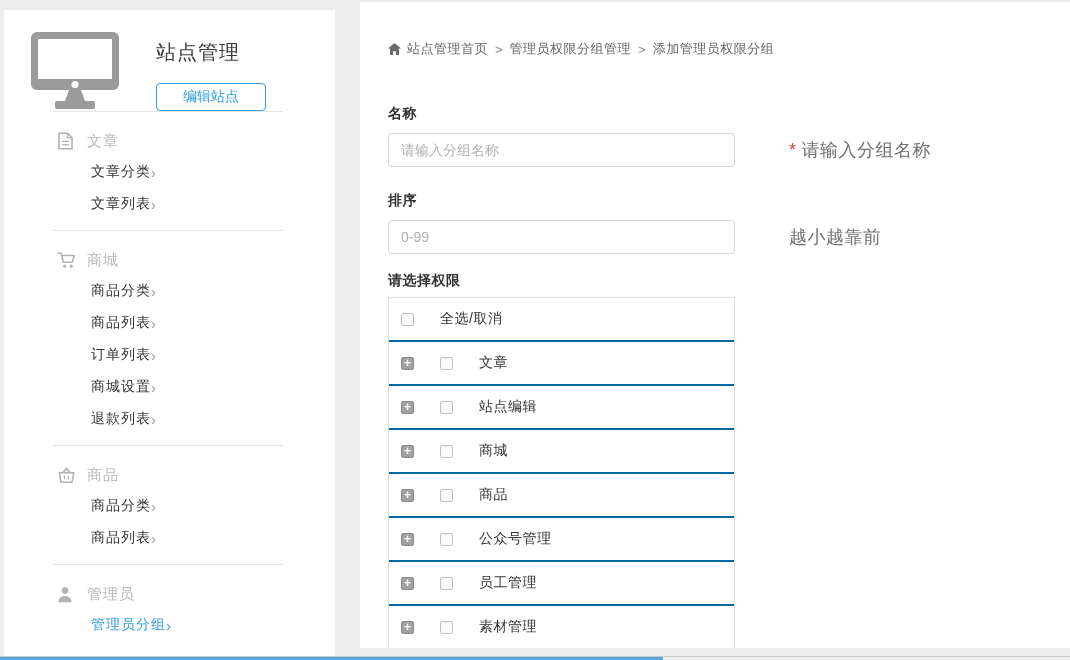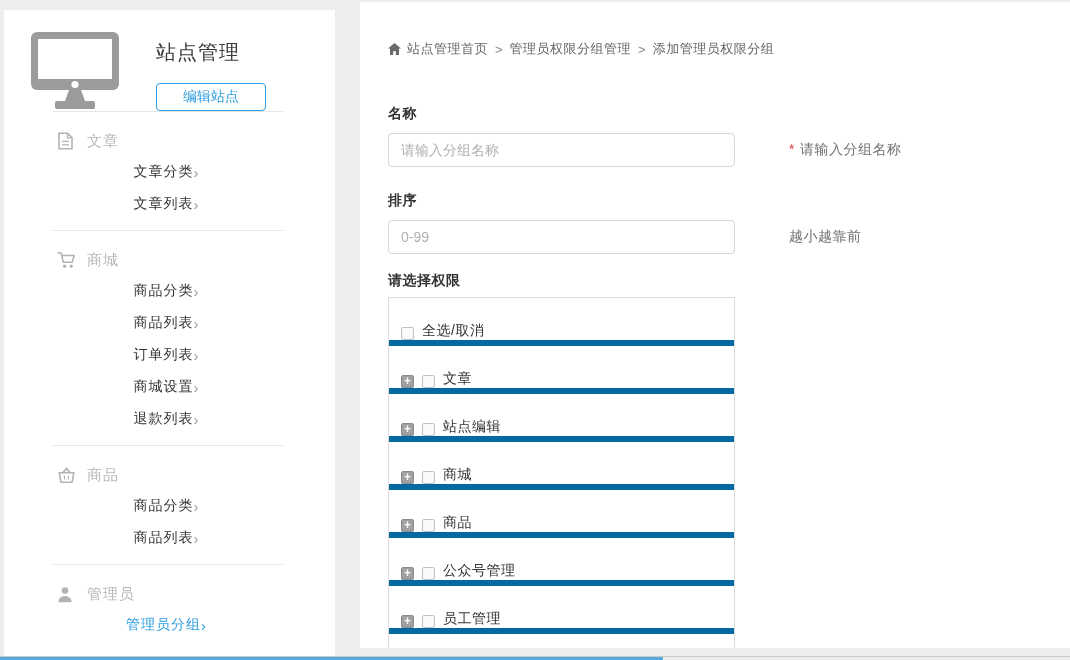--- a/index.html
+++ b/index.html
@@ -23,22 +23,22 @@
     background:#fff;border:1px solid #2e9fe0;border-radius:4px;
     color:#2e9fe0;font-size:14px;cursor:pointer;
     font-family:inherit;
   }
   .side-divider{margin-left:49px;width:230px;height:1px;background:#e6e6e6;}
   .side-section{padding:14px 0 10px;}
   .side-header{display:flex;align-items:center;height:30px;padding-left:53px;}
   .side-ico{width:20px;height:18px;display:inline-flex;align-items:center;}
   .side-header-label{color:#b8b8b8;font-size:15px;margin-left:10px;letter-spacing:1px;}
   .side-item{
-    display:flex;justify-content:center;align-items:center;
-    height:32px;padding:0 72px 0 65px;cursor:pointer;font-size:14px;color:#333;
+    display:flex;justify-content:flex-start;align-items:center;
+    height:32px;padding:0 72px 0 87px;cursor:pointer;font-size:14px;color:#333;
   }
   .side-item-label{letter-spacing:1px;}
   .side-chevron{color:#9a9a9a;font-size:15px;line-height:1;}
   .side-item.active .side-item-label{color:#2e9fe0;}
   .side-item.active .side-chevron{color:#2e9fe0;}
   
   .main{
     position:absolute;left:360px;top:2px;width:710px;height:646px;
     background:#ffffff;box-sizing:border-box;
     padding:38px 0 0 28px;overflow:hidden;
@@ -52,29 +52,29 @@
   .lbl-sort{margin-top:25px;}
   .lbl-perm{margin-top:18px;}
   .input-row{display:flex;align-items:center;margin-top:10px;gap:34px;}
   .text-input{
     width:347px;height:34px;box-sizing:border-box;
     border:1px solid #d6d6d6;border-radius:4px;
     padding:0 12px;font-size:14px;color:#333;outline:none;
     font-family:inherit;background:#fff;
   }
   .text-input::placeholder{color:#b0b0b0;}
-  .hint{margin-left:20px;font-size:14px;color:#707070;letter-spacing:0.5px;}
+  .hint{margin-left:20px;font-size:18px;color:#707070;letter-spacing:0.5px;}
   .req{color:#e23c3c;margin-right:5px;}
   .perm-table{
     width:347px;box-sizing:border-box;margin-top:7px;
     border:1px solid #dcdcdc;border-bottom:none;background:#fff;
   }
   .perm-row{
-    height:42px;display:flex;align-items:flex-end;
-    border-bottom:6px solid #0369a1;padding-left:12px;font-size:14px;color:#333;
+    height:42px;display:flex;align-items:center;
+    border-bottom:2px solid #0369a1;padding-left:12px;font-size:14px;color:#333;gap:18px;
   }
   .plus{
     width:13px;height:13px;box-sizing:border-box;flex:0 0 auto;
     background:#a0a0a0;border:1px solid #8b8b8b;border-radius:2px;
     color:#fff;font-size:12px;line-height:10px;text-align:center;
     cursor:pointer;margin-right:8px;font-weight:bold;
   }
   .cb{
     width:13px;height:13px;box-sizing:border-box;flex:0 0 auto;
     background:#fafafa;border:1px solid #c0c0c0;border-radius:2px;

